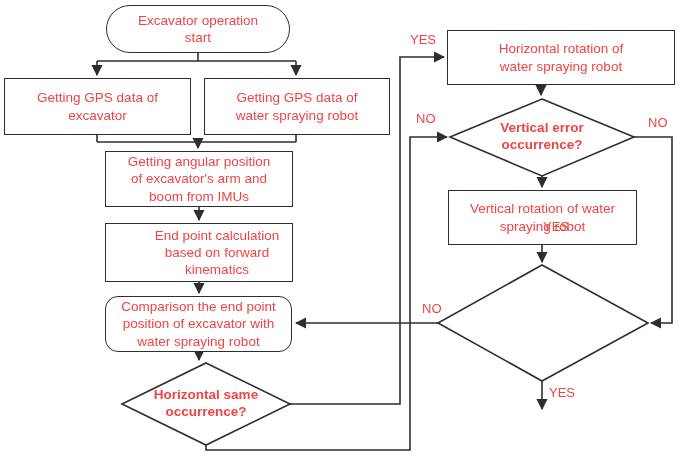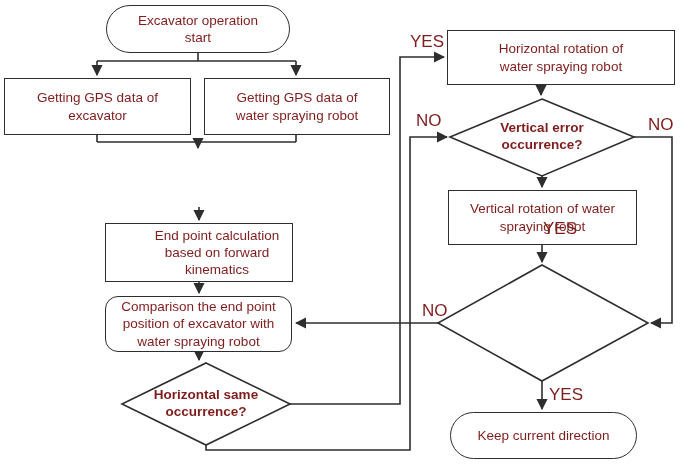--- a/index.html
+++ b/index.html
@@ -1,21 +1,21 @@
 <!DOCTYPE html>
 <html><head>
 <meta charset="utf-8">
 <style>
   html,body{margin:0;padding:0;background:#fff;}
   #canvas{
     position:relative;
     width:686px;height:475px;
     background:#ffffff;
     font-family:"Liberation Sans", sans-serif;
-    color:#7f1d1d;
+    color:#ef4444;
     overflow:hidden;
   }
   #wires{position:absolute;left:0;top:0;width:686px;height:475px;}
   .node{
     position:absolute;
     box-sizing:border-box;
     background:#ffffff;
     border:1.6px solid #2e2e2e;
     display:flex;align-items:center;justify-content:center;
     text-align:center;
@@ -28,21 +28,21 @@
     position:absolute;
     display:flex;align-items:center;justify-content:center;
     text-align:center;
     font-size:13.5px;line-height:1.25;
     white-space:pre-line;
     z-index:2;
     background:transparent;border:none;font-weight:bold;
   }
   .edge-label{
     position:absolute;
-    font-size:17px;line-height:1;
+    font-size:13px;line-height:1;
     z-index:4;
     background:transparent;
   }
 </style>
 </head>
 <body>
 
 <div id="canvas">
 
   <svg id="wires" viewBox="0 0 686 475" xmlns="http://www.w3.org/2000/svg">
@@ -94,36 +94,38 @@
 
   <div class="node terminal" style="left:106px;top:5px;width:184px;height:48px;">Excavator operation
 start</div>
 
   <div class="node" style="left:4px;top:78px;width:187px;height:57px;">Getting GPS data of
 excavator</div>
 
   <div class="node" style="left:204px;top:78px;width:186px;height:57px;">Getting GPS data of
 water spraying robot</div>
 
+  <div class="node" style="left:105px;top:151px;width:188px;height:56px;">Getting angular position
+of excavator's arm and
+boom from IMUs</div>
 
   <div class="node" style="left:105px;top:223px;width:188px;height:59px;padding-left:36px;">End point calculation
 based on forward
 kinematics</div>
 
   <div class="node" style="left:105px;top:296px;width:187px;height:56px;border-radius:13px;">Comparison the end point
 position of excavator with
 water spraying robot</div>
 
   <div class="node" style="left:447px;top:30px;width:228px;height:55px;">Horizontal rotation of
 water spraying robot</div>
 
   <div class="node" style="left:448px;top:190px;width:189px;height:55px;">Vertical rotation of water
 spraying robot</div>
 
-  <div class="node terminal" style="left:450px;top:412px;width:187px;height:47px;">Keep current direction</div>
 
   <div class="dtext" style="left:131px;top:382px;width:150px;height:44px;">Horizontal same
 occurrence?</div>
 
   <div class="dtext" style="left:462px;top:115px;width:160px;height:44px;">Vertical error
 occurrence?</div>
 
 
   <div class="edge-label" style="left:410px;top:33px;">YES</div>
 

